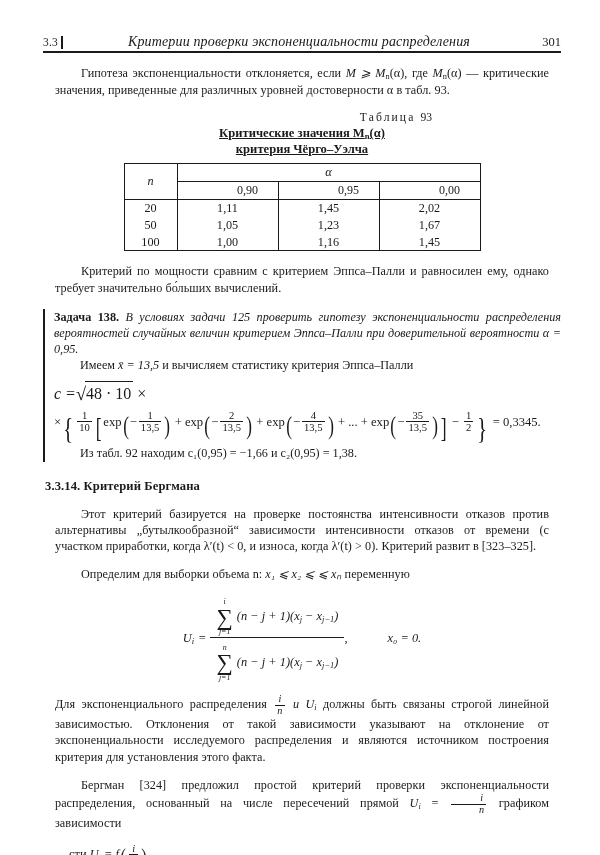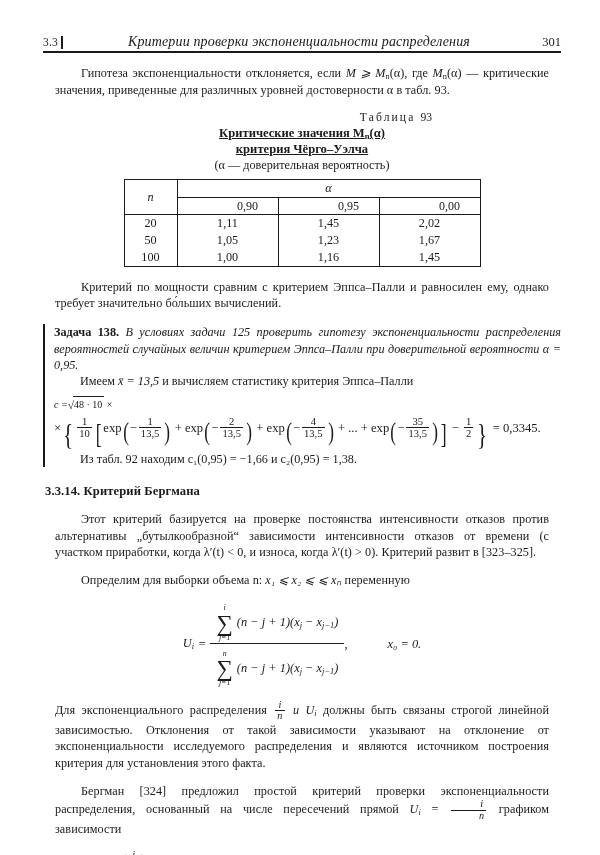--- a/index.html
+++ b/index.html
@@ -157,21 +157,21 @@
     line-height: 1.33;
     text-align: justify;
   }
   .problem .lead { font-weight: bold; }
   .problem .ital { font-style: italic; }
   .problem .indent { text-indent: 26px; }
 
   
   .formula-1 {
     margin-top: 7px;
-    font-size: 10px;
+    font-size: 16px;
     line-height: 1.5;
   }
   .sqrt {
     display: inline-block;
     border-top: 1.1px solid #1a1a1a;
     padding: 0 2px 0 1px;
     margin-left: -1px;
   }
   .radical { font-size: 1.15em; vertical-align: -0.06em; }
   .formula-2 {
@@ -266,21 +266,20 @@
 
   <div class="tbl-wrap">
     <div class="tbl-caption-no">
       <span>Таблица</span>
       <span class="num">93</span>
     </div>
     <div class="tbl-title">
       <span>Критические значения M</span><sub class="sn">n</sub><span>(α)</span>
       <span class="ln2">критерия Чёрго–Уэлча</span>
     </div>
-    <div class="tbl-sub">(α — доверительная вероятность)</div>
 
     <table class="data">
       <thead>
         <tr>
           <th class="hn" rowspan="2"><span class="m">n</span></th>
           <th class="halpha" colspan="3"><span class="alpha-glyph">α</span></th>
         </tr>
         <tr>
           <th class="hsub">0,90</th>
           <th class="hsub">0,95</th>

